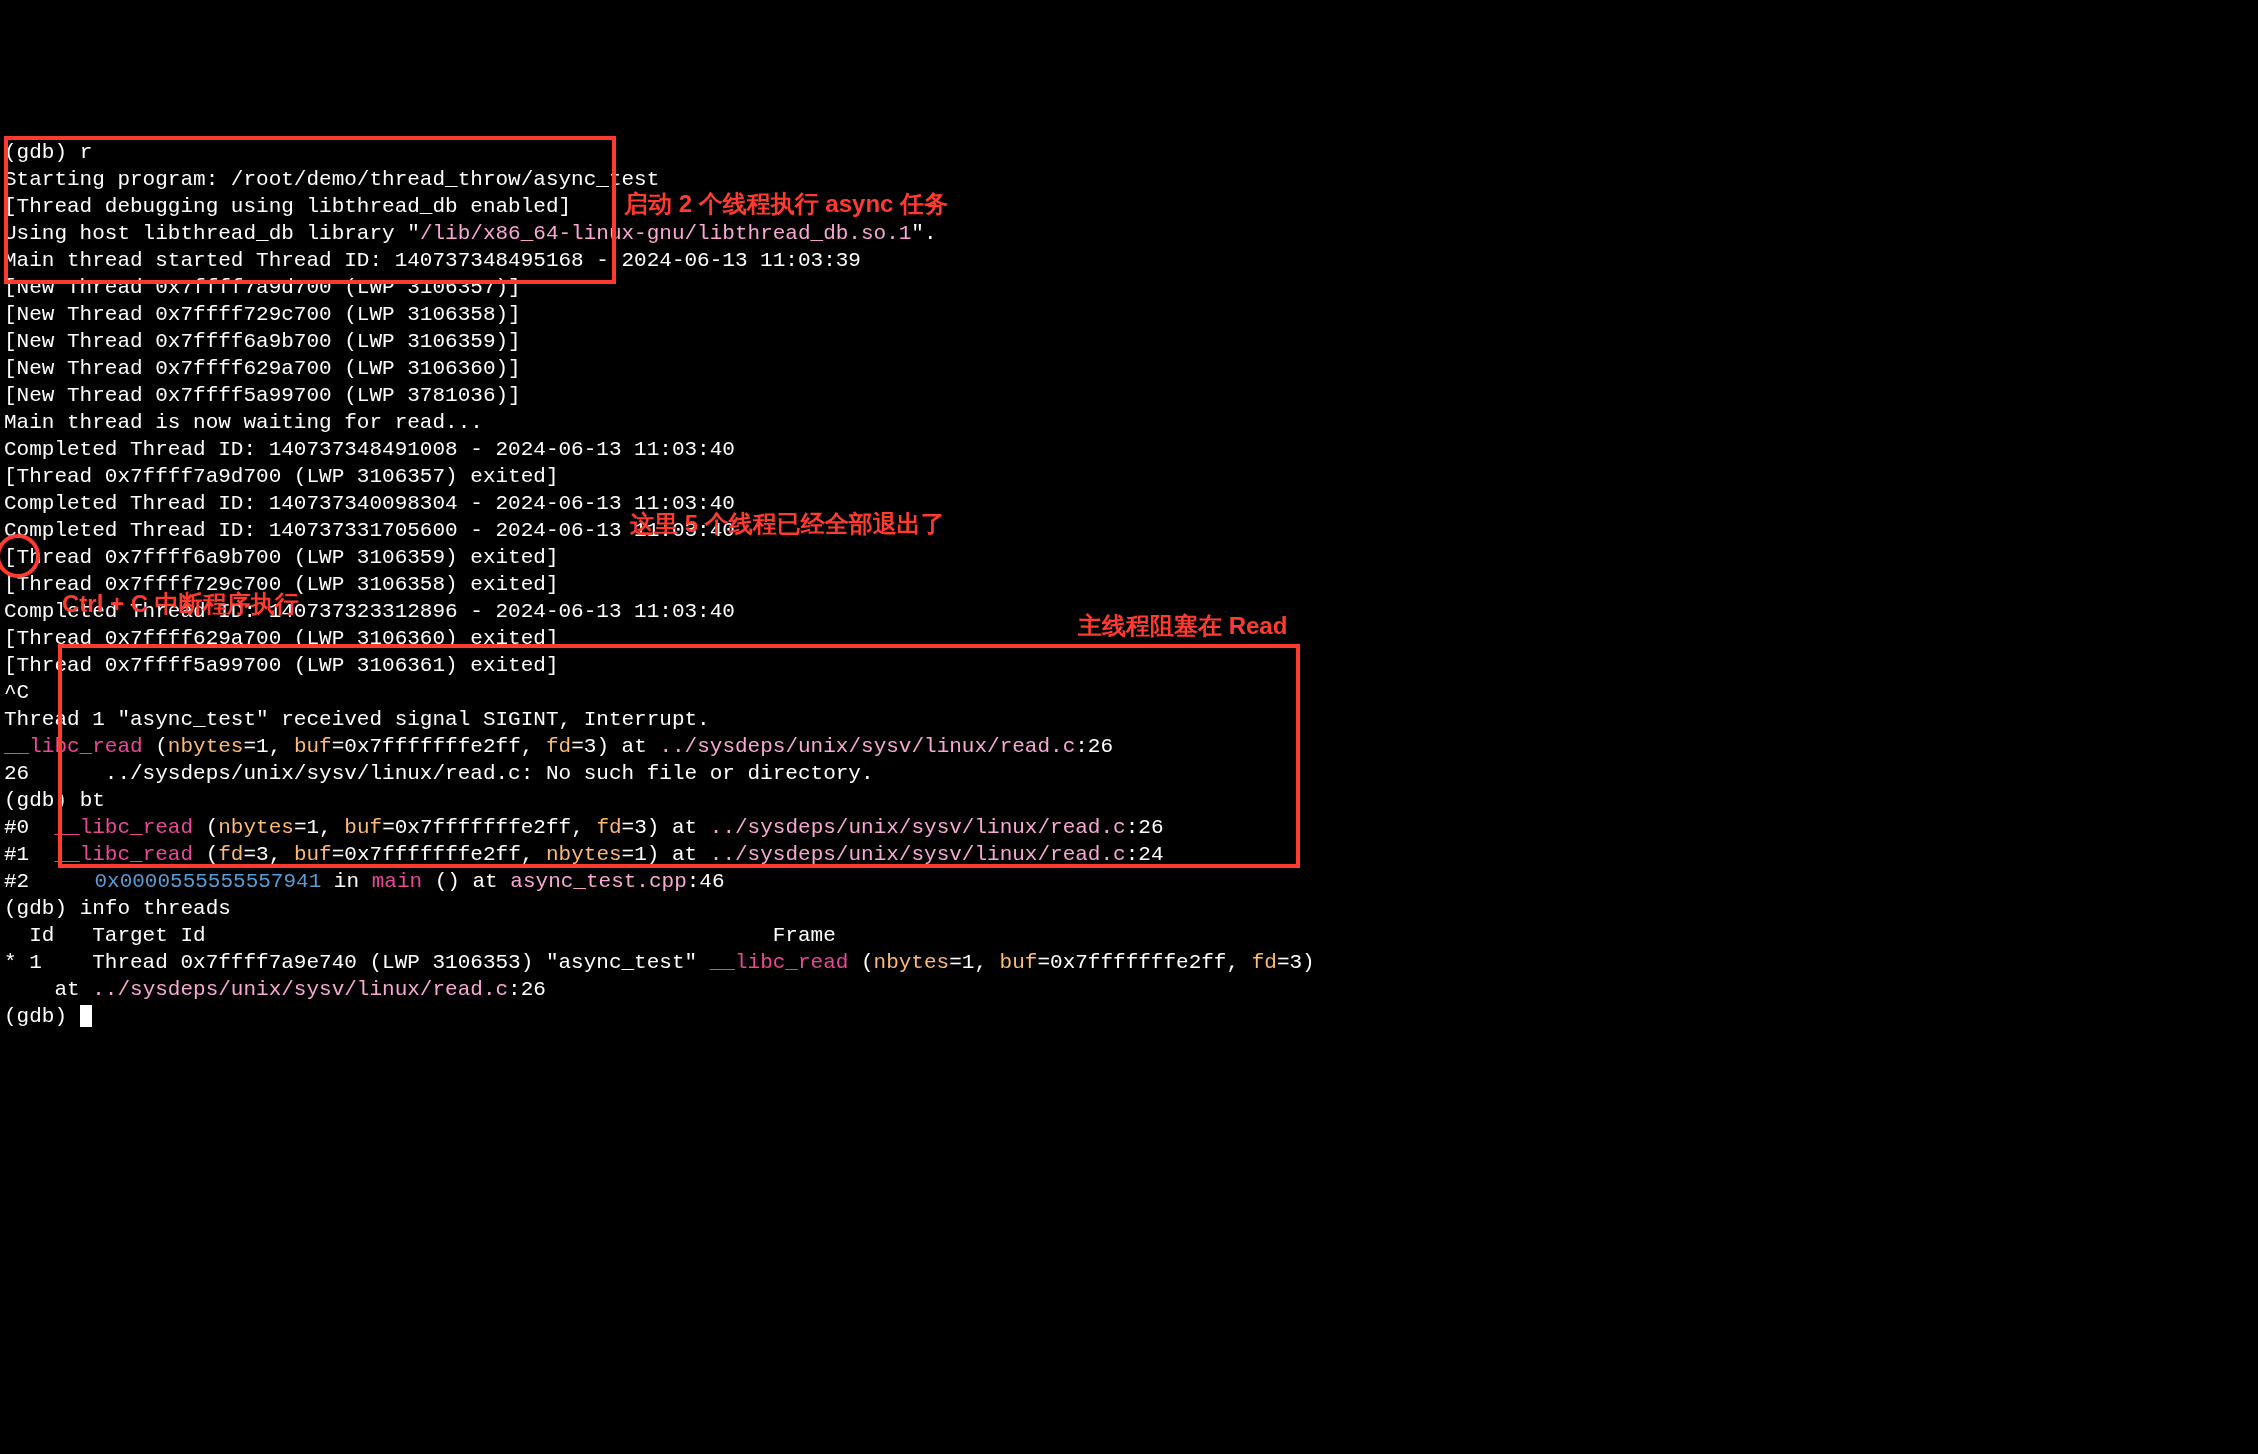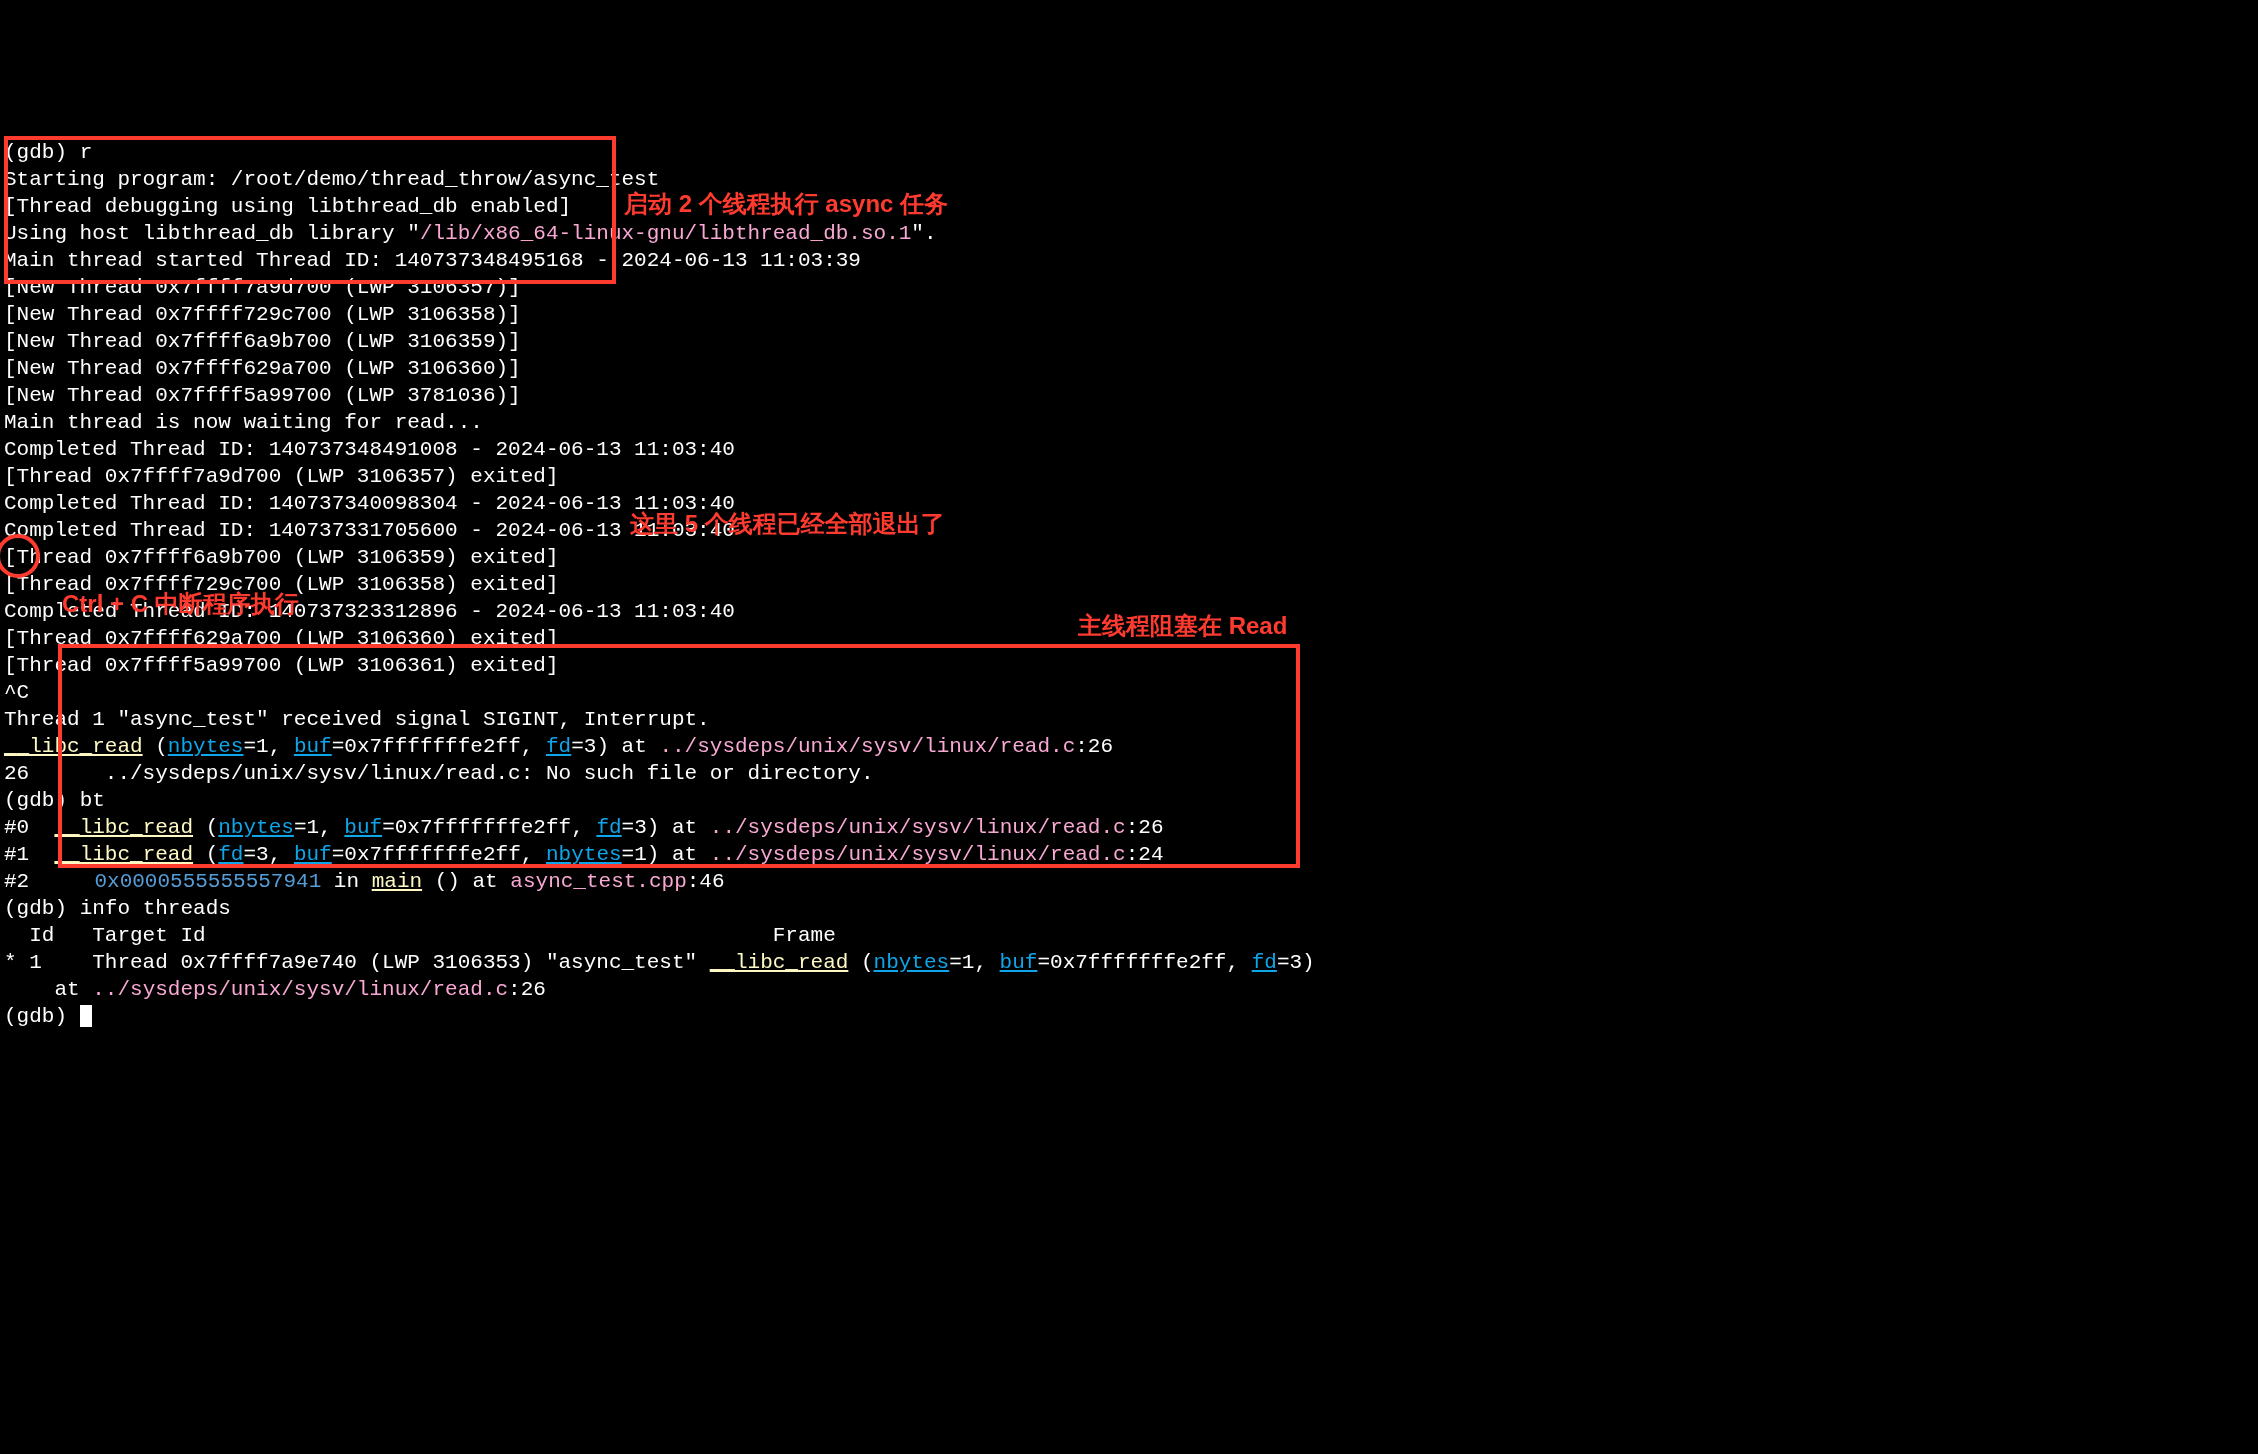--- a/index.html
+++ b/index.html
@@ -7,22 +7,22 @@
     padding: 4px;
     background: #000;
     color: #fff;
     font-family: "Courier New", monospace;
     font-size: 21px;
     line-height: 27px;
     white-space: pre;
     position: relative;
   }
   .green { color: #f9a8d4; }
-  .teal  { color: #0ea5e9; text-decoration: underline; }
-  .yellow{ color: #fef9c3; text-decoration: underline; }
+  .teal  { color: #fdba74; }
+  .yellow{ color: #ec4899; }
   .blue  { color: #569cd6; margin-left: 40px; }
   .anno {
     position: absolute;
     color: #ff3b30;
     font-family: "Helvetica Neue", Arial, sans-serif;
     font-size: 24px;
     font-weight: 600;
     white-space: nowrap;
   }
   .box {

